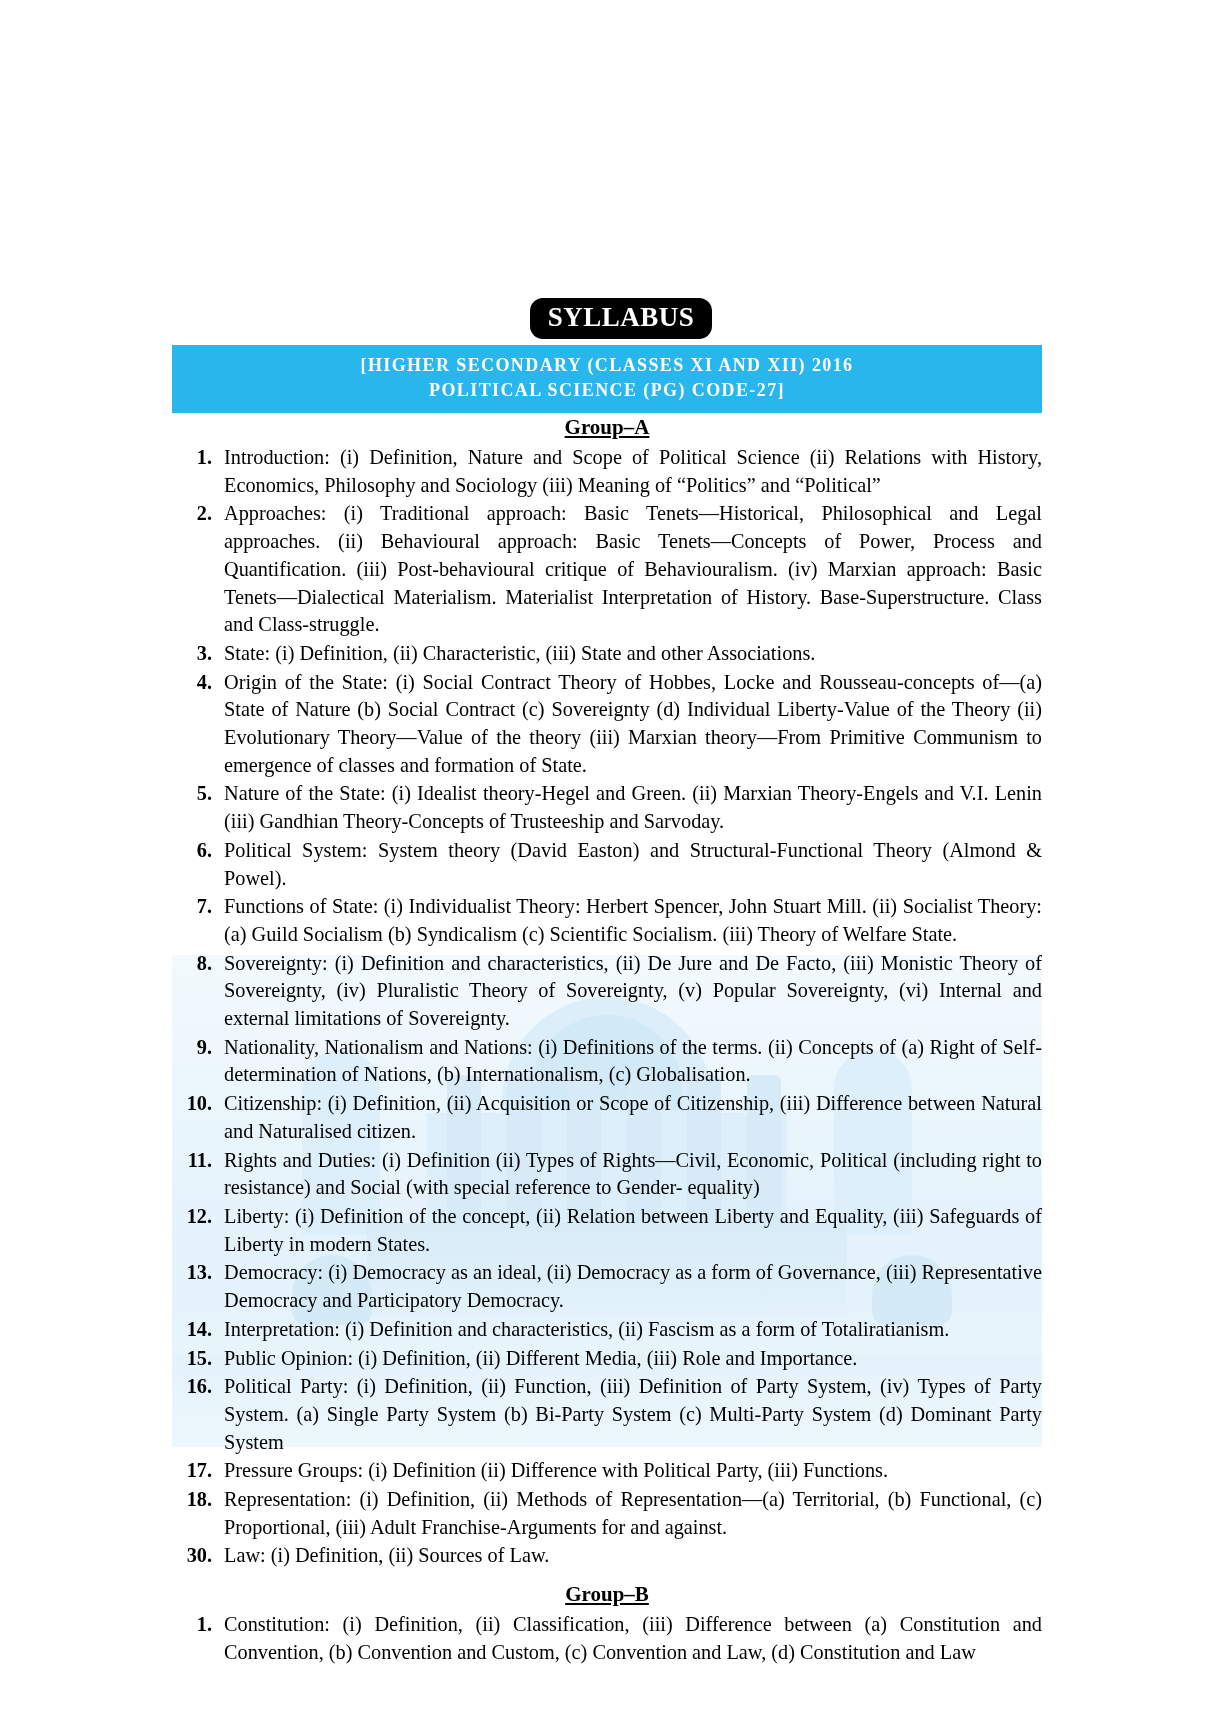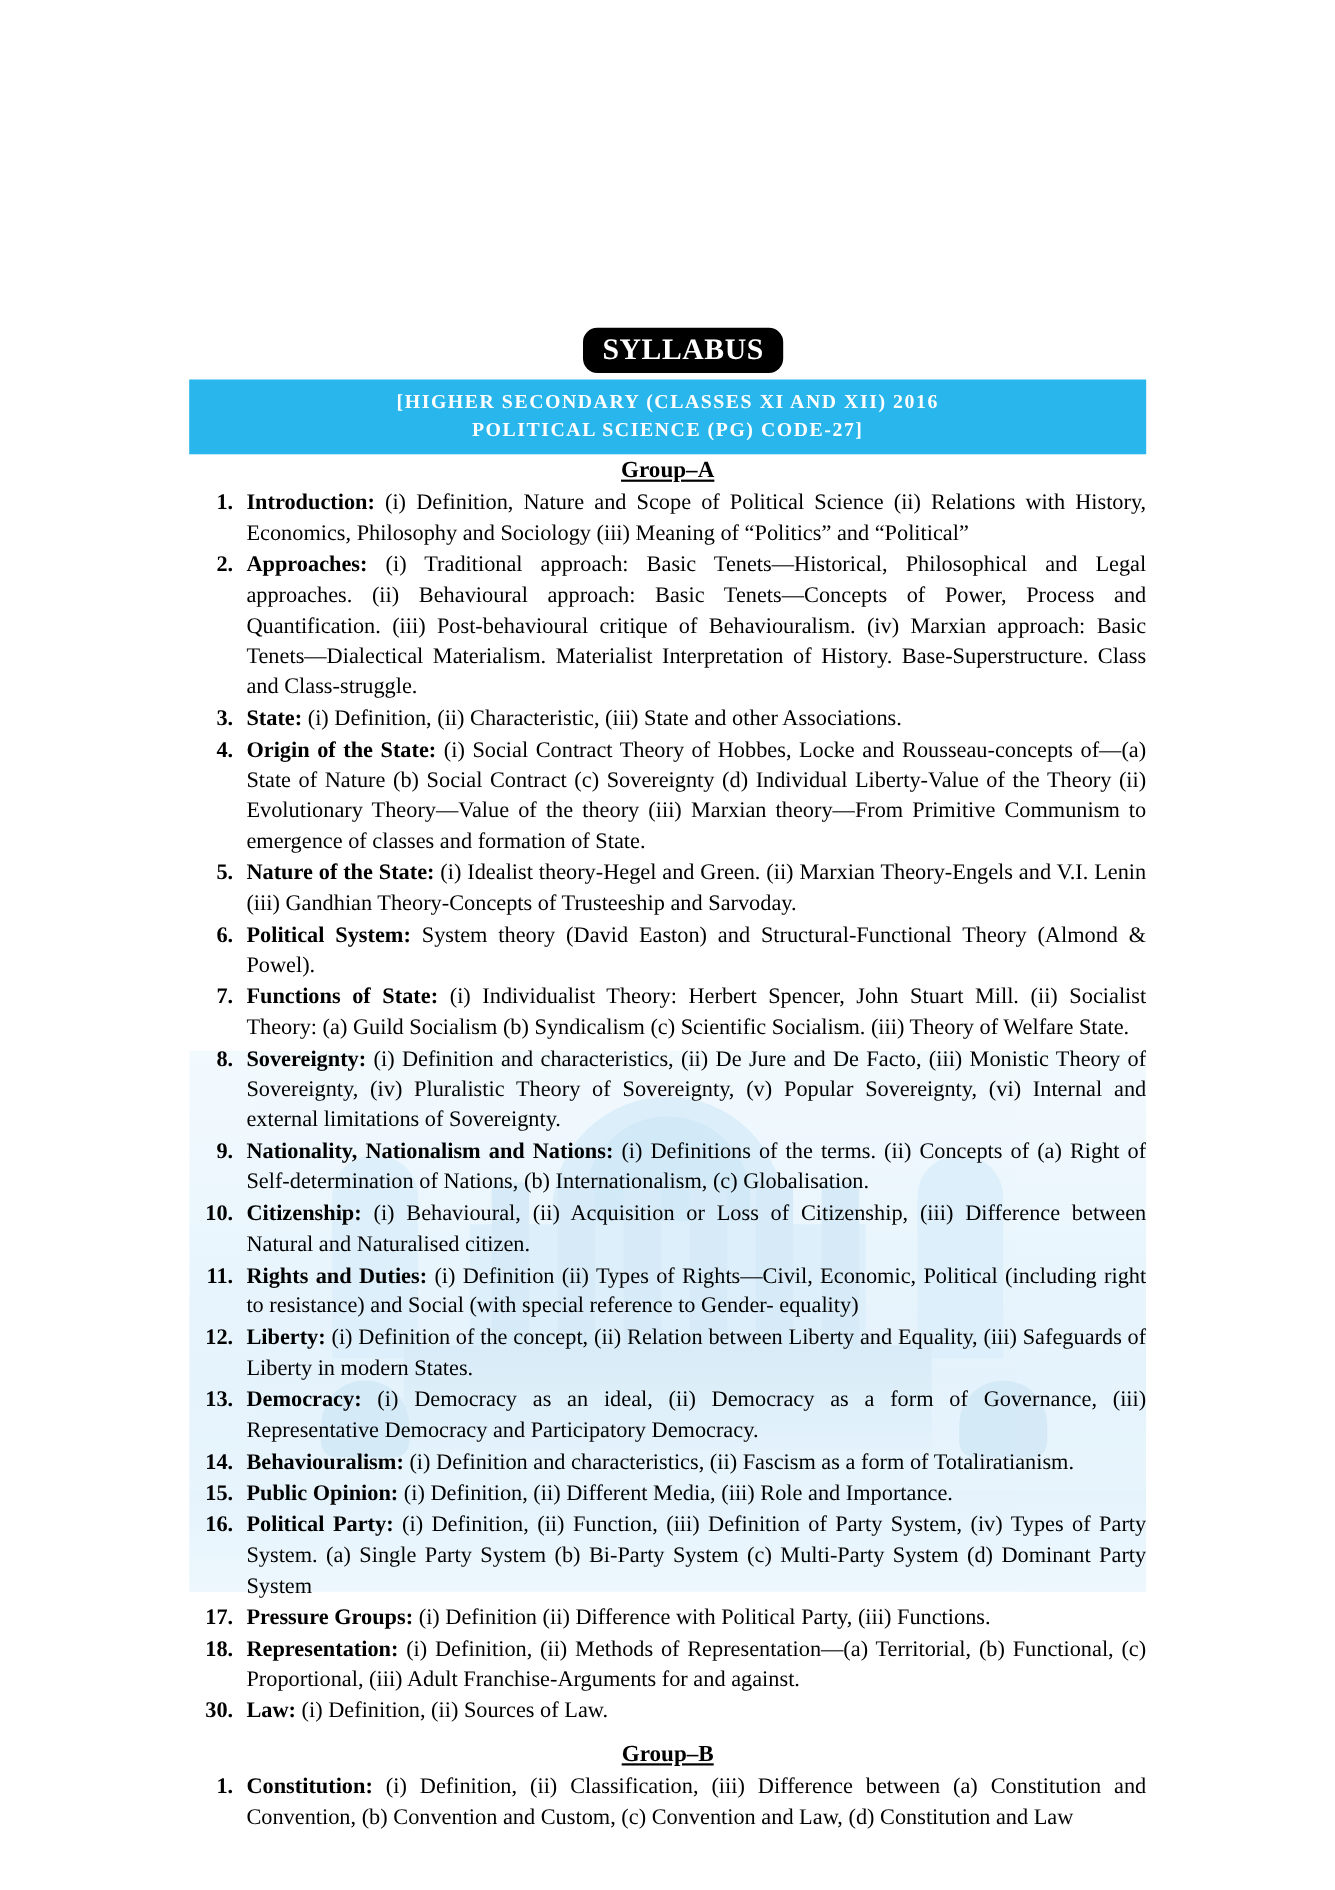--- a/index.html
+++ b/index.html
@@ -192,21 +192,21 @@
   }
   ol.syllabus li .num {
     position: absolute;
     left: 0;
     top: 0;
     width: 40px;
     text-align: right;
     font-weight: bold;
   }
   ol.syllabus li .term {
-    font-weight: bold;
+    font-weight: normal;
   }
 </style>
 </head>
 <body>
 
 <div class="page">
 
   <div class="title-badge-wrap">
     <span class="title-badge">SYLLABUS</span>
   </div>
@@ -263,33 +263,33 @@
         <li>
           <span class="num">7.</span><span class="term">Functions of State:</span><span> (i) Individualist Theory: Herbert Spencer, John Stuart Mill. (ii) Socialist Theory: (a) Guild Socialism (b) Syndicalism (c) Scientific Socialism. (iii) Theory of Welfare State.</span>
         </li>
         <li>
           <span class="num">8.</span><span class="term">Sovereignty:</span><span> (i) Definition and characteristics, (ii) De Jure and De Facto, (iii) Monistic Theory of Sovereignty, (iv) Pluralistic Theory of Sovereignty, (v) Popular Sovereignty, (vi) Internal and external limitations of Sovereignty.</span>
         </li>
         <li>
           <span class="num">9.</span><span class="term">Nationality, Nationalism and Nations:</span><span> (i) Definitions of the terms. (ii) Concepts of (a) Right of Self-determination of Nations, (b) Internationalism, (c) Globalisation.</span>
         </li>
         <li>
-          <span class="num">10.</span><span class="term">Citizenship:</span><span> (i) Behavioural, (ii) Acquisition or Loss of Citizenship, (iii) Difference between Natural and Naturalised citizen.</span>
+          <span class="num">10.</span><span class="term">Citizenship:</span><span> (i) Definition, (ii) Acquisition or Scope of Citizenship, (iii) Difference between Natural and Naturalised citizen.</span>
         </li>
         <li>
           <span class="num">11.</span><span class="term">Rights and Duties:</span><span> (i) Definition (ii) Types of Rights—Civil, Economic, Political (including right to resistance) and Social (with special reference to Gender- equality)</span>
         </li>
         <li>
           <span class="num">12.</span><span class="term">Liberty:</span><span> (i) Definition of the concept, (ii) Relation between Liberty and Equality, (iii) Safeguards of Liberty in modern States.</span>
         </li>
         <li>
           <span class="num">13.</span><span class="term">Democracy:</span><span> (i) Democracy as an ideal, (ii) Democracy as a form of Governance, (iii) Representative Democracy and Participatory Democracy.</span>
         </li>
         <li>
-          <span class="num">14.</span><span class="term">Behaviouralism:</span><span> (i) Definition and characteristics, (ii) Fascism as a form of Totaliratianism.</span>
+          <span class="num">14.</span><span class="term">Interpretation:</span><span> (i) Definition and characteristics, (ii) Fascism as a form of Totaliratianism.</span>
         </li>
         <li>
           <span class="num">15.</span><span class="term">Public Opinion:</span><span> (i) Definition, (ii) Different Media, (iii) Role and Importance.</span>
         </li>
         <li>
           <span class="num">16.</span><span class="term">Political Party:</span><span> (i) Definition, (ii) Function, (iii) Definition of Party System, (iv) Types of Party System. (a) Single Party System (b) Bi-Party System (c) Multi-Party System (d) Dominant Party System</span>
         </li>
         <li>
           <span class="num">17.</span><span class="term">Pressure Groups:</span><span> (i) Definition (ii) Difference with Political Party, (iii) Functions.</span>
         </li>

